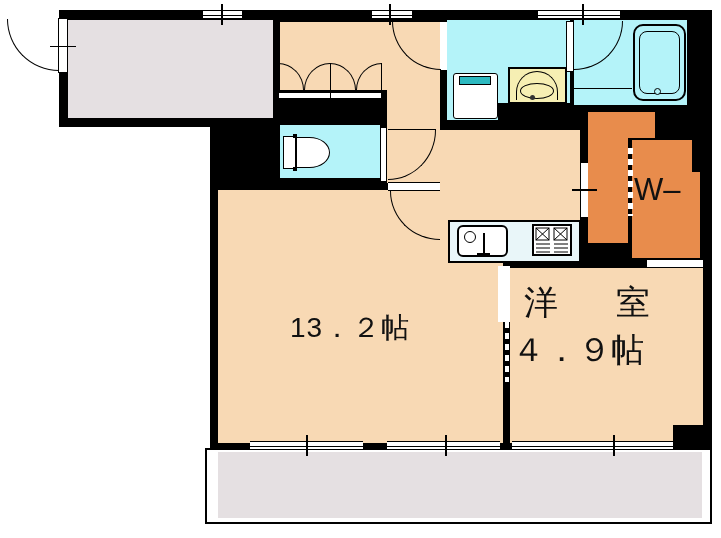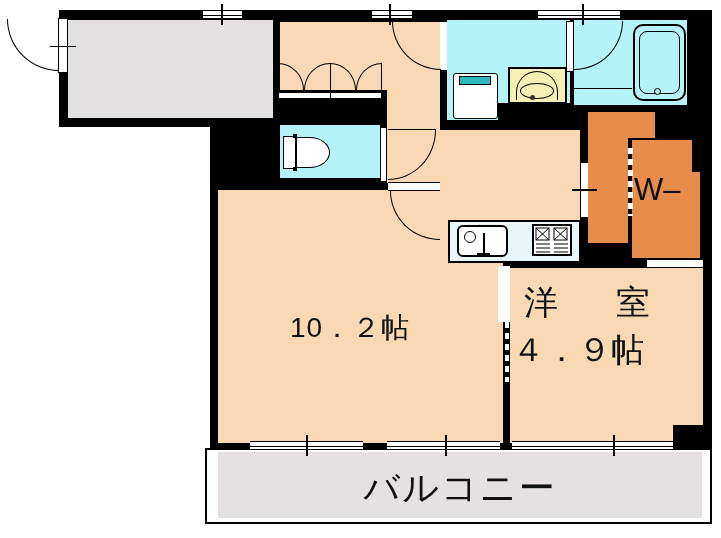--- a/index.html
+++ b/index.html
@@ -119,21 +119,20 @@
     <line x1="4" y1="20" x2="18" y2="20" stroke="#000"></line>
       <line x1="22" y1="20" x2="36" y2="20" stroke="#000"></line>
     <line x1="4" y1="24" x2="18" y2="24" stroke="#000"></line>
       <line x1="22" y1="24" x2="36" y2="24" stroke="#000"></line>
     <line x1="4" y1="28" x2="18" y2="28" stroke="#000"></line>
       <line x1="22" y1="28" x2="36" y2="28" stroke="#000"></line>
   </svg>
 
   <div class="px" style="left:205px;top:448px;width:507px;height:76px;background:#fff;border:2px solid var(--wall)"></div>
   <div class="px" style="left:218px;top:452px;width:484px;height:66px;background:var(--gray)"></div>
-  <div class="px t" style="left:218px;top:464px;width:484px;text-align:center;font-size:36px;letter-spacing:2px">バルコニー</div>
 
   <div class="px win" style="left:203px;top:10px;width:39px;height:9px">
       <div class="mid"></div>
     </div>
   <div class="px win" style="left:372px;top:10px;width:40px;height:9px">
       <div class="mid"></div>
     </div>
   <div class="px win" style="left:538px;top:10px;width:82px;height:9px">
       <div class="mid"></div>
     </div>
@@ -148,21 +147,21 @@
       <div class="mid"></div>
     </div>
   <div class="px win" style="left:512px;top:441px;width:161px;height:9px">
       <div class="mid"></div>
     </div>
   <div class="px ln" style="left:306px;top:435px;width:2px;height:21px"></div>
   <div class="px ln" style="left:445px;top:435px;width:2px;height:21px"></div>
   <div class="px ln" style="left:613px;top:435px;width:2px;height:21px"></div>
 
   <div class="px t" style="left:250px;top:305px;width:200px;text-align:center">
-    <div style="font-size:28px;letter-spacing:1px;margin-top:4px">10．２帖</div>
+    <div style="font-size:28px;letter-spacing:1px;margin-top:4px">13．２帖</div>
   </div>
   <div class="px t" style="left:512px;top:280px;width:190px;text-align:left">
     <div style="font-size:34px;letter-spacing:12px;text-indent:12px">洋　室</div>
     <div style="font-size:33px;margin-top:2px">４．９帖</div>
   </div>
   <div class="px t" style="left:634px;top:171px;width:72px;line-height:37px">
     <div style="font-size:31px">W–</div>
   </div>
 
 </div>

